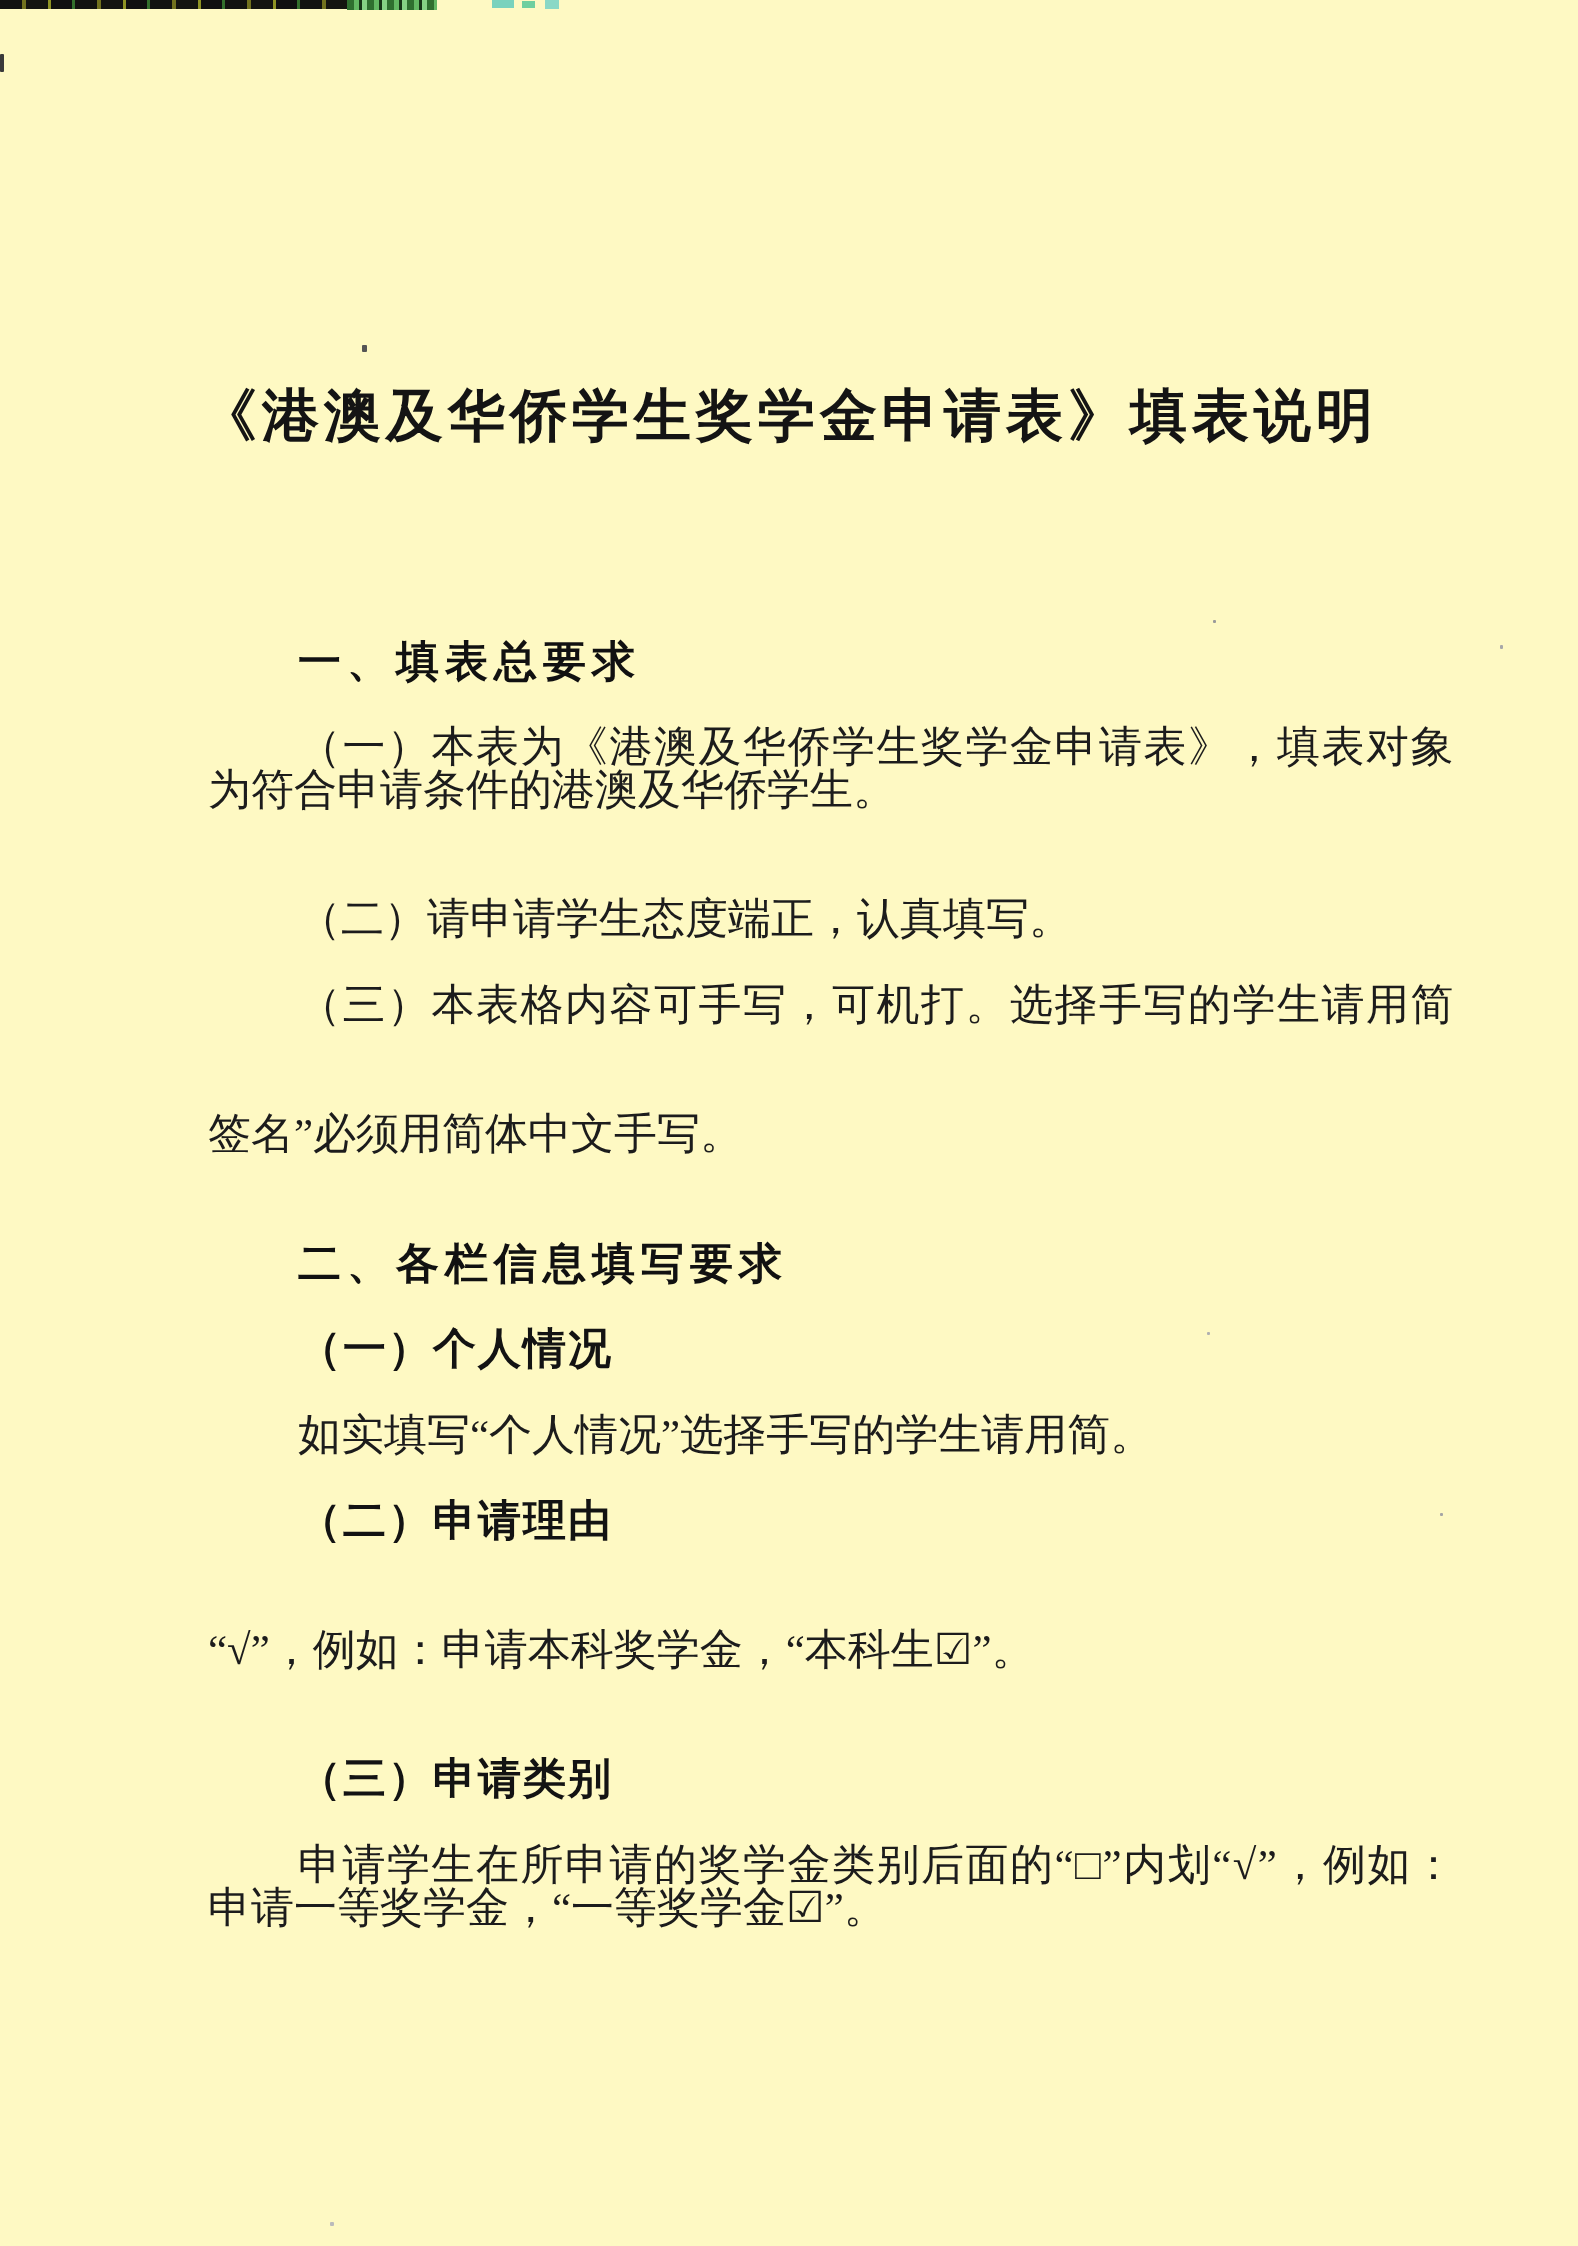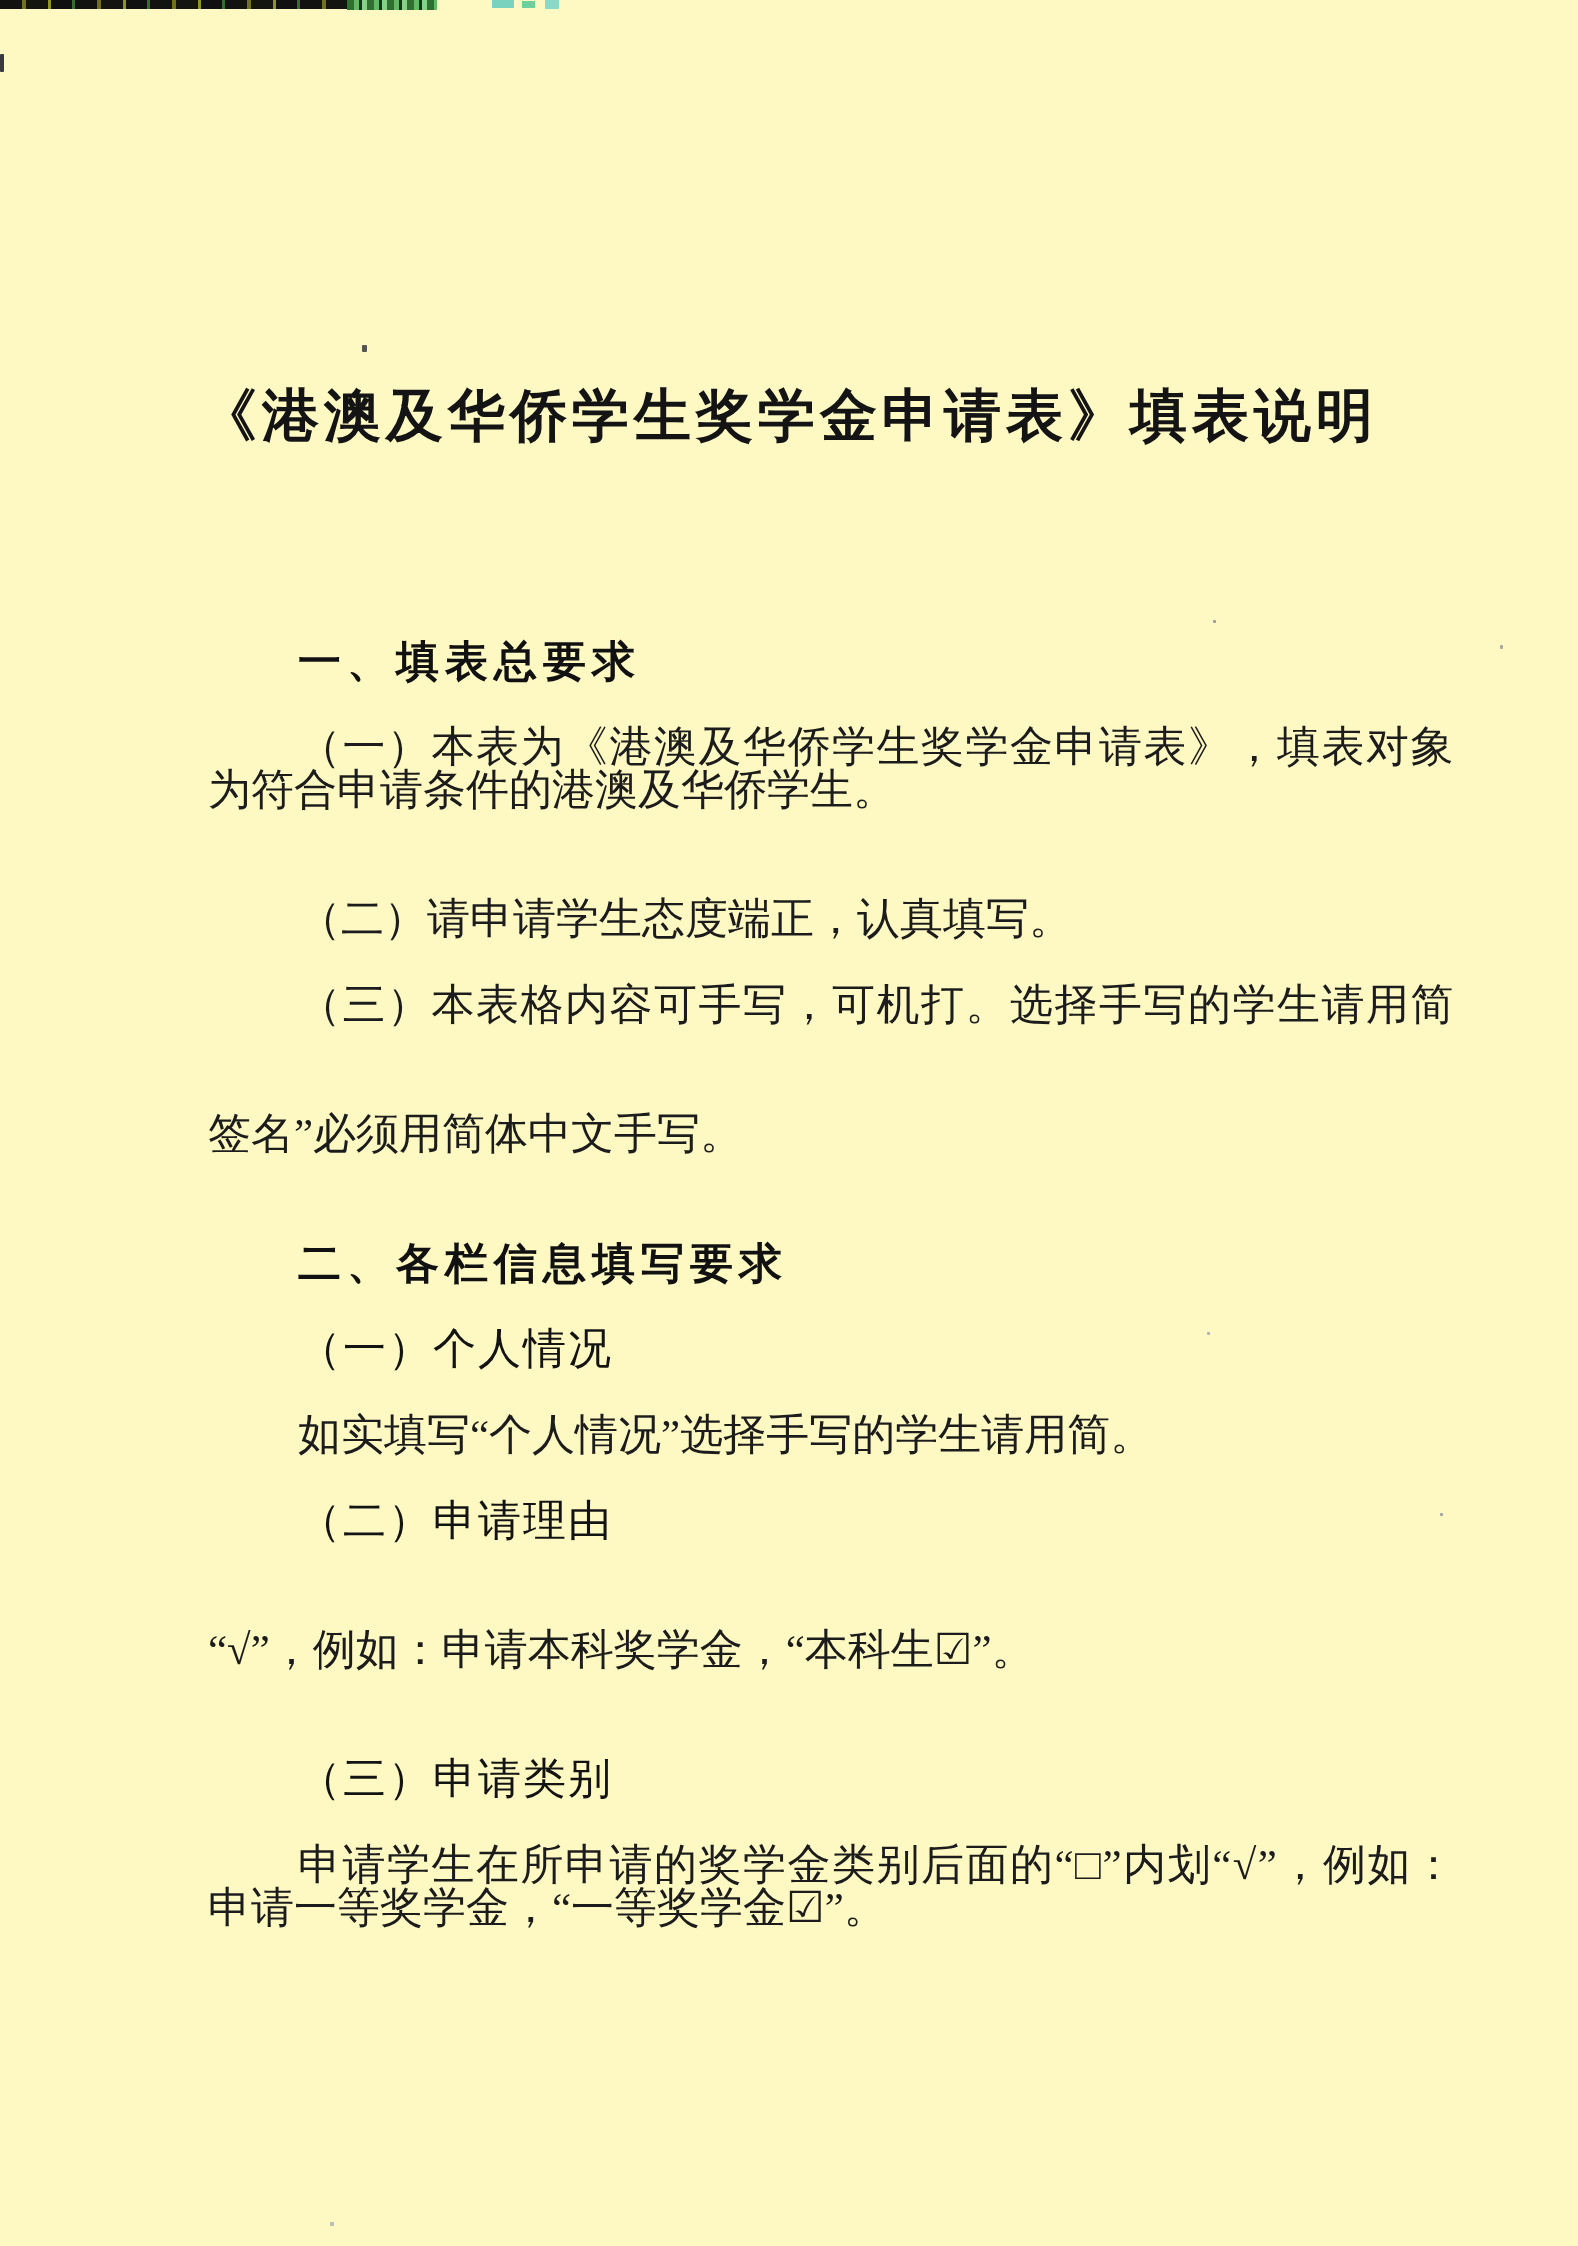--- a/index.html
+++ b/index.html
@@ -41,21 +41,21 @@
     color: #1c1c1c;
   }
   .ind { padding-left: 90px; margin-top: 43px; }           
   .sec {                                  
     font-family: "Liberation Sans", sans-serif;
     font-weight: bold;
     letter-spacing: 6px;
     color: #111111;
   }
   .sub {                                  
-    font-weight: normal;
+    font-weight: bold;
     letter-spacing: 2px;
     color: #131313;
   }
   .stretch { letter-spacing: 1.5px; }     
 
   
   .band-a {
     position: absolute; left: 0; top: 0; width: 347px; height: 9px;
     background: repeating-linear-gradient(90deg,
       #121210 0 22px, #72721e 22px 26px,

